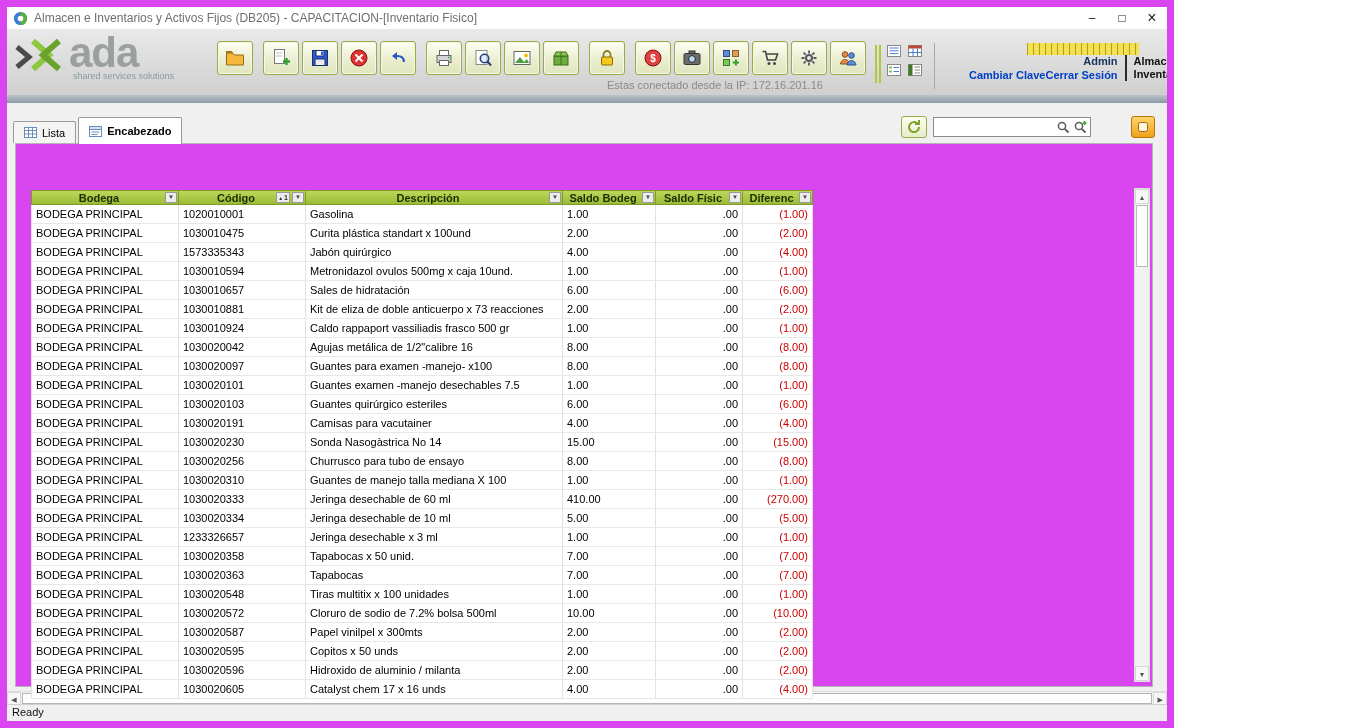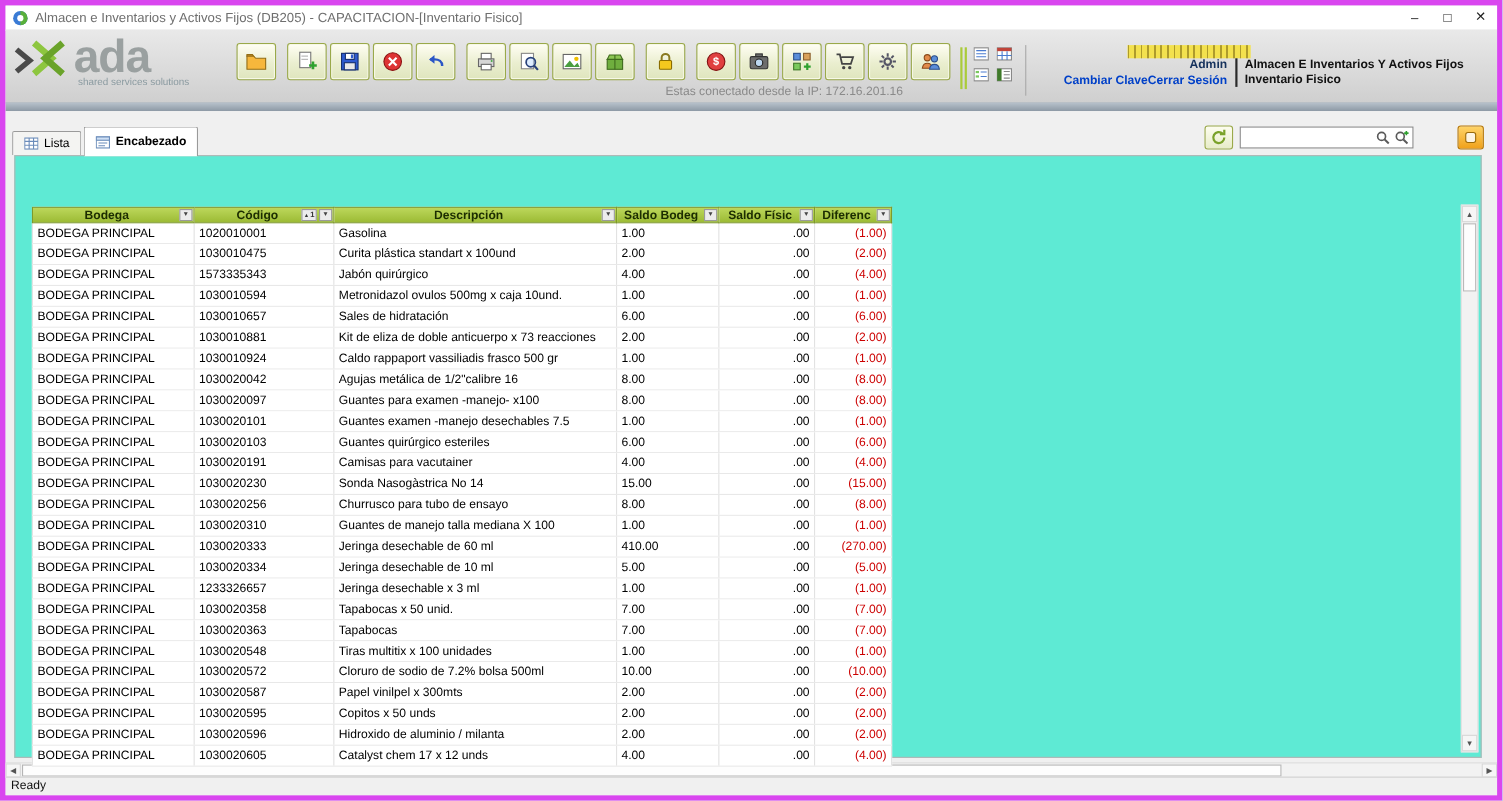--- a/index.html
+++ b/index.html
@@ -1,17 +1,17 @@
 <!DOCTYPE html>
 <html><head>
 <meta charset="utf-8">
 <style>
   html,body{margin:0;padding:0;}
   body{width:1366px;height:728px;overflow:hidden;font-family:"Liberation Sans","DejaVu Sans",sans-serif;background:#fff;}
-  .window{position:relative;width:1366px;height:728px;box-sizing:border-box;border:5px solid #d946ef;background:#f0f0f0;overflow:hidden;}
+  .window{position:relative;width:1174px;height:728px;box-sizing:border-box;border:7px solid #d946ef;background:#f0f0f0;overflow:hidden;}
 
   
   .titlebar{position:absolute;top:0;left:0;right:0;height:22px;background:#ffffff;display:flex;align-items:center;padding-left:6px;gap:6px;border-bottom:1px solid #e2e2e2;}
   .titlebar .title{font-size:12px;color:#6f6f6f;white-space:nowrap;}
   .wincontrols{margin-left:auto;display:flex;height:100%;}
   .wc{width:30px;display:flex;align-items:center;justify-content:center;font-size:12px;color:#222;cursor:default;}
   .wc.close{font-size:16px;}
 
   
   .toolbar{position:absolute;top:22px;left:0;right:0;height:66px;background:linear-gradient(#e9e9e9,#cfcfcf);border-bottom:1px solid #a8a8a8;}
@@ -45,21 +45,21 @@
   .content{position:absolute;top:96px;left:0;right:0;bottom:30px;background:#f0f0f0;}
   .tabbar{position:absolute;left:6px;right:12px;top:12px;height:28px;display:flex;align-items:flex-end;gap:2px;z-index:3;}
   .tab{height:22px;box-sizing:border-box;display:flex;align-items:center;gap:5px;padding:0 10px;background:#f4f4f2;border:1px solid #9a9a9a;border-bottom:none;border-radius:2px 2px 0 0;font-size:11px;position:relative;z-index:1;cursor:default;}
   .tab.active{height:27px;background:#fff;font-weight:bold;z-index:4;margin-bottom:-1px;}
   .tab-right{margin-left:auto;display:flex;align-items:center;margin-bottom:5px;gap:6px;}
   .refreshbtn{width:26px;height:22px;box-sizing:border-box;border:1px solid #9aa94a;border-radius:3px;background:linear-gradient(#fdfdef,#e7ecc9);display:flex;align-items:center;justify-content:center;}
   .searchwrap{display:flex;align-items:center;background:#fff;border:1px solid #8a8a8a;height:20px;width:158px;padding:0 3px;gap:3px;box-sizing:border-box;}
   .searchwrap input{flex:1;min-width:0;border:none;outline:none;font-size:11px;font-family:inherit;background:transparent;}
   .orangebtn{width:24px;height:22px;box-sizing:border-box;border:1px solid #b67708;border-radius:3px;background:linear-gradient(#ffd469,#f0a11a);display:flex;align-items:center;justify-content:center;margin-left:34px;}
 
-  .panel{position:absolute;left:8px;right:14px;top:40px;bottom:4px;background:#5eead4;border:1px solid #b5b5b5;z-index:2;}
+  .panel{position:absolute;left:8px;right:14px;top:40px;bottom:4px;background:#d946ef;border:1px solid #b5b5b5;z-index:2;}
 
   
   .grid{position:absolute;left:15px;top:46px;width:782px;font-size:11px;background:#fff;}
   .grid-header{display:flex;height:15px;}
   .hcell{box-sizing:border-box;position:relative;background:linear-gradient(#bcd75b,#9cbb35);border:1px solid #7e9a2b;border-left:none;display:flex;align-items:center;justify-content:center;font-weight:bold;color:#1c2d00;overflow:hidden;}
   .hcell:first-child{border-left:1px solid #7e9a2b;}
   .hlabel{white-space:nowrap;overflow:hidden;padding-right:12px;}
   .filterbtn{position:absolute;right:1px;top:1px;width:12px;height:11px;background:#ececec;border:1px solid #9a9a9a;box-sizing:border-box;font-size:6px;line-height:9px;text-align:center;color:#444;cursor:pointer;}
   .filterbtn::before{content:"▼";}
   .sortmark{position:absolute;right:15px;top:1px;height:11px;line-height:10px;box-sizing:border-box;background:#ececec;border:1px solid #9a9a9a;font-size:7px;color:#333;padding:0 1px;}
@@ -632,21 +632,21 @@
               <div class="cell">1030020596</div>
               <div class="cell">Hidroxido de aluminio / milanta</div>
               <div class="cell">2.00</div>
               <div class="cell">.00</div>
               <div class="cell">(2.00)</div>
             </div>
 
             <div class="grow">
               <div class="cell">BODEGA PRINCIPAL</div>
               <div class="cell">1030020605</div>
-              <div class="cell">Catalyst chem 17 x 12 unds</div>
+              <div class="cell">Catalyst chem 17 x 16 unds</div>
               <div class="cell">4.00</div>
               <div class="cell">.00</div>
               <div class="cell">(4.00)</div>
             </div>
           </div>
       </div>
 
       <div class="vscroll">
         <span class="varrow up"></span>
         <span class="vthumb"></span>

